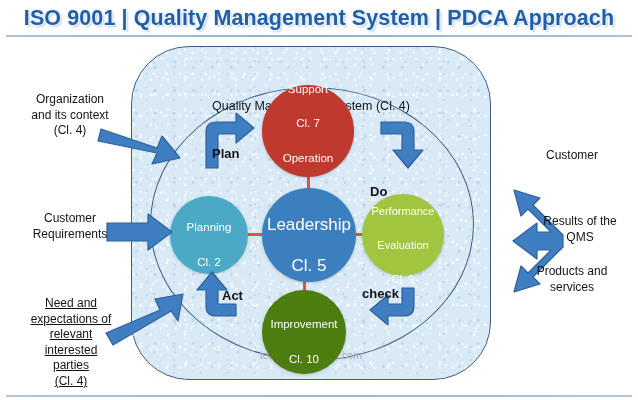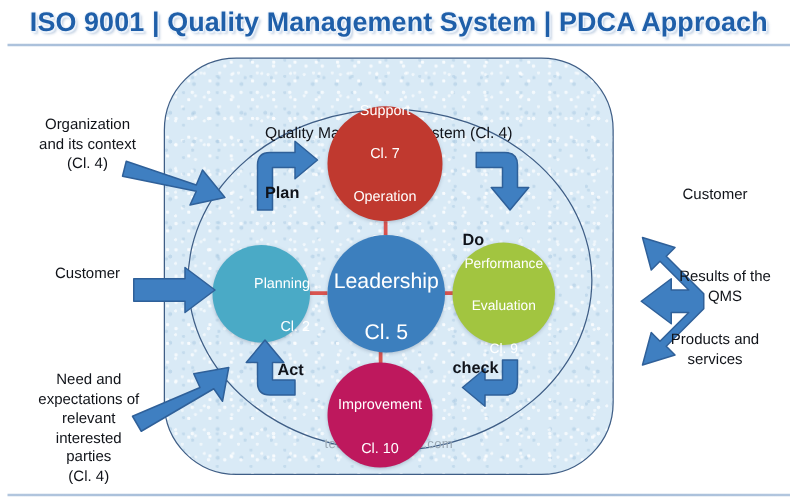--- a/index.html
+++ b/index.html
@@ -72,43 +72,43 @@
 
   
   .node{
     position:absolute;border-radius:50%;
     display:flex;flex-direction:column;align-items:center;justify-content:center;
     color:#ffffff;text-align:center;line-height:1.18;
     box-shadow:0 1px 3px rgba(40,60,90,.25);
   }
   .node span{display:block;margin-top:21px;}
   #node-support{left:262px;top:85px;width:92px;height:92px;background:#c0392f;font-size:11.5px;}
-  #node-planning{left:170px;top:196px;width:78px;height:78px;background:#4aaac6;font-size:11.5px;align-items:flex-end;}
+  #node-planning{left:170px;top:196px;width:78px;height:78px;background:#4aaac6;font-size:11.5px;}
   #node-leadership{left:262px;top:188px;width:94px;height:94px;background:#3c7fbe;font-size:17px;}
   #node-performance{left:362px;top:194px;width:82px;height:82px;background:#a2c540;font-size:11px;}
-  #node-improvement{left:262px;top:290px;width:84px;height:84px;background:#be185d;font-size:11.5px;}
+  #node-improvement{left:262px;top:290px;width:84px;height:84px;background:#4d7c0f;font-size:11.5px;}
 
   .connector{position:absolute;background:#d9534f;}
   #conn-top{left:307px;top:177px;width:2.5px;height:11px;}
   #conn-left{left:248px;top:233px;width:14px;height:2.5px;}
   #conn-right{left:356px;top:233px;width:8px;height:2.5px;}
   #conn-bottom{left:303px;top:281px;width:2.5px;height:10px;}
 
   
   .pdca-label{position:absolute;font-size:13px;font-weight:bold;color:#10131a;}
   #label-plan{left:212px;top:146px;}
   #label-do{left:370px;top:146px;margin-top:38px;}
   #label-check{left:362px;top:286px;text-align:center;}
   #label-act{left:222px;top:288px;}
 
   
   .side-text{position:absolute;font-size:12px;color:#101319;line-height:1.3;}
   #txt-organization{left:10px;top:92px;width:120px;text-align:center;}
   #txt-customer-req{left:14px;top:211px;width:112px;text-align:center;}
-  #txt-need{left:12px;top:296px;width:118px;text-align:center;}
+  #txt-need{left:12px;top:296px;width:118px;text-align:center;text-decoration:underline;}
   #txt-cust-sat{left:516px;top:148px;width:112px;text-align:center;}
   #txt-results{left:528px;top:214px;width:104px;text-align:center;}
   #txt-products{left:514px;top:264px;width:116px;text-align:center;}
 
   svg.overlay{position:absolute;left:0;top:0;width:638px;height:400px;pointer-events:none;}
 </style>
 </head>
 <body>
 
 <div id="stage">
@@ -204,20 +204,21 @@
   <div class="pdca-label" id="label-act">Act</div>
 
   <div class="side-text" id="txt-organization">
     <div>Organization</div>
     <div>and its context</div>
     <div>(Cl. 4)</div>
   </div>
 
   <div class="side-text" id="txt-customer-req">
     <div>Customer</div>
+    <div>Requirements</div>
   </div>
 
   <div class="side-text" id="txt-need">
     <div>Need and</div>
     <div>expectations of</div>
     <div>relevant</div>
     <div>interested</div>
     <div>parties</div>
     <div>(Cl. 4)</div>
   </div>

